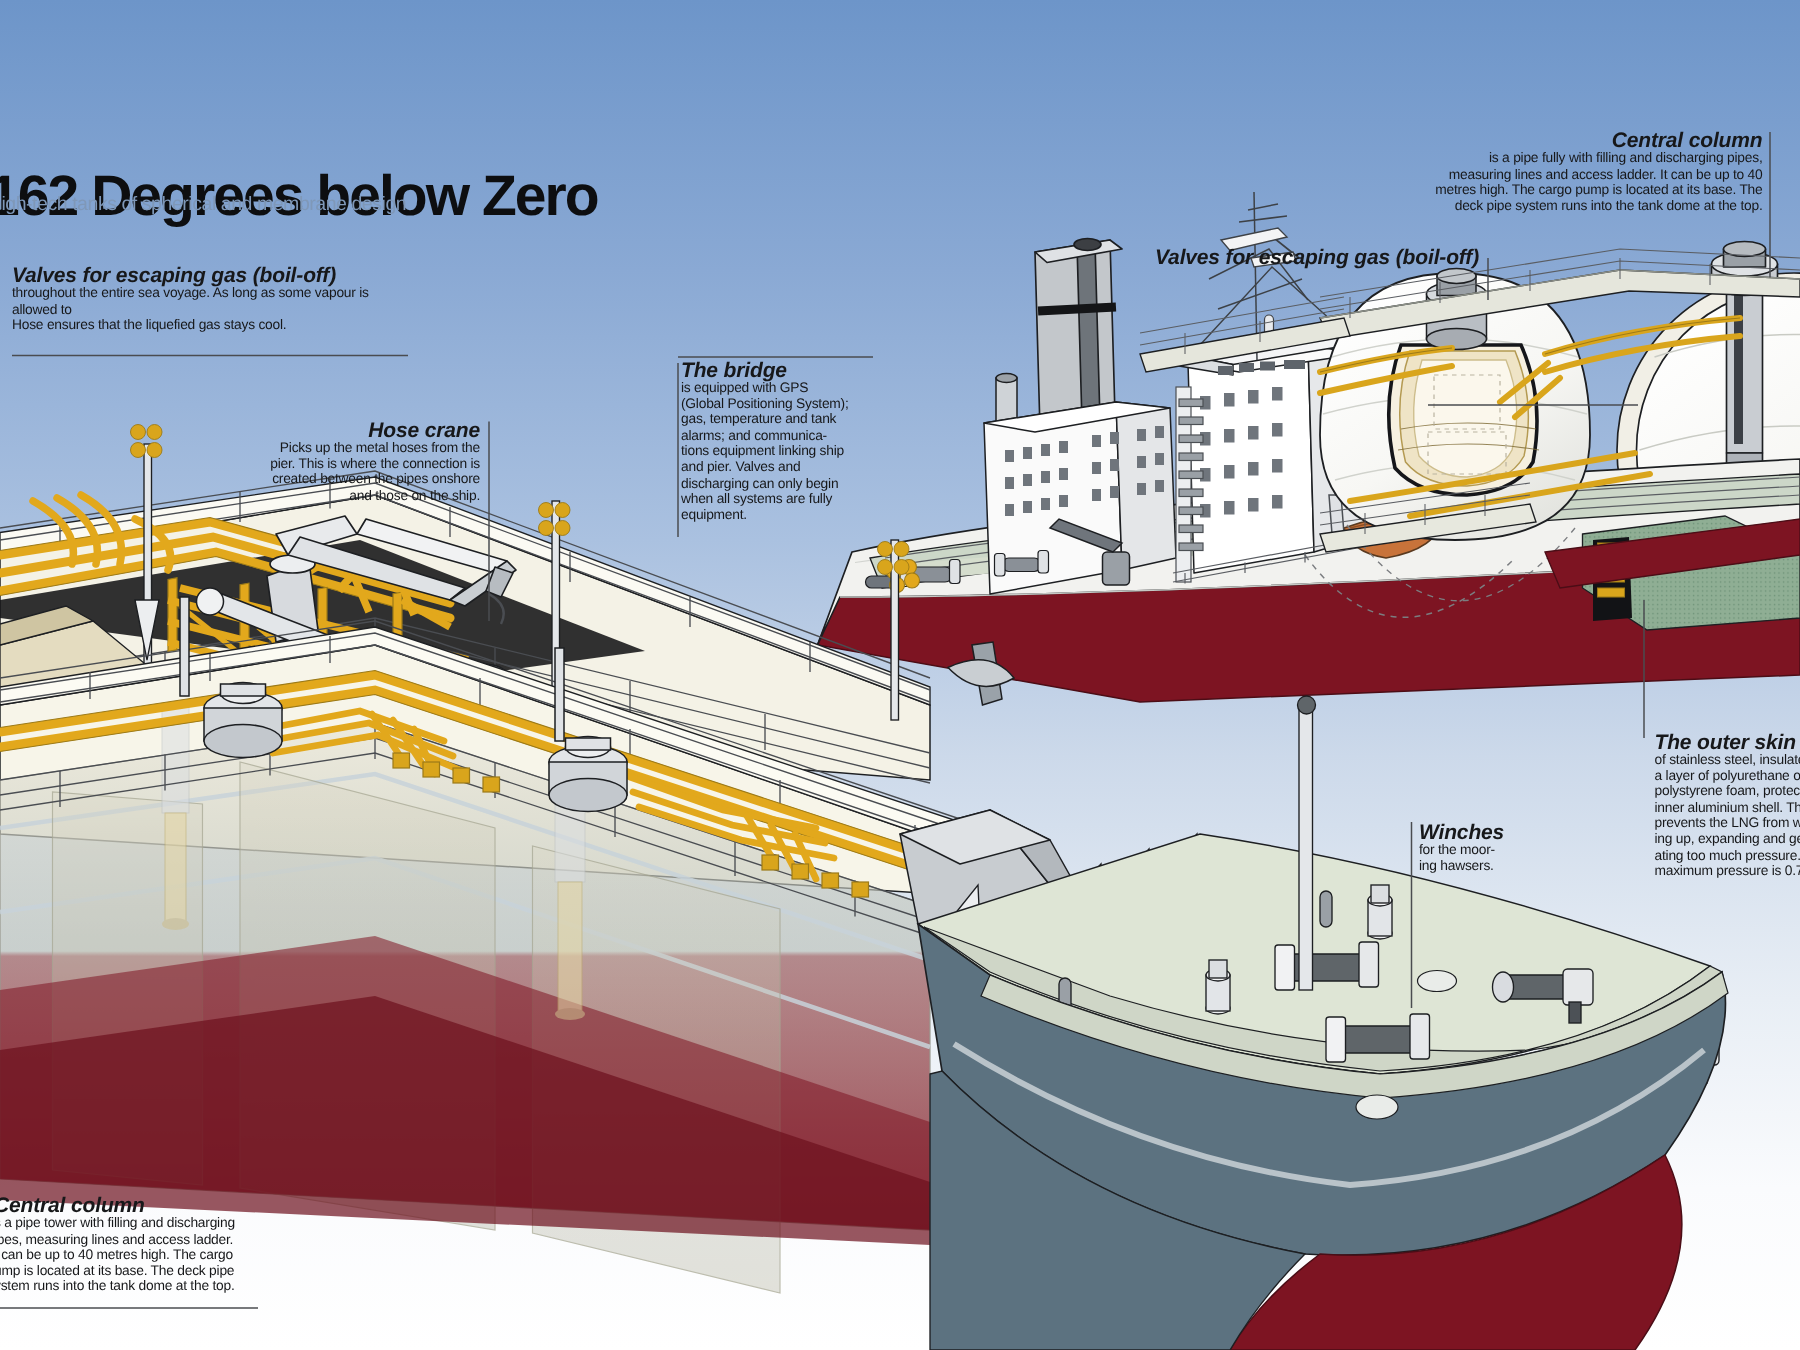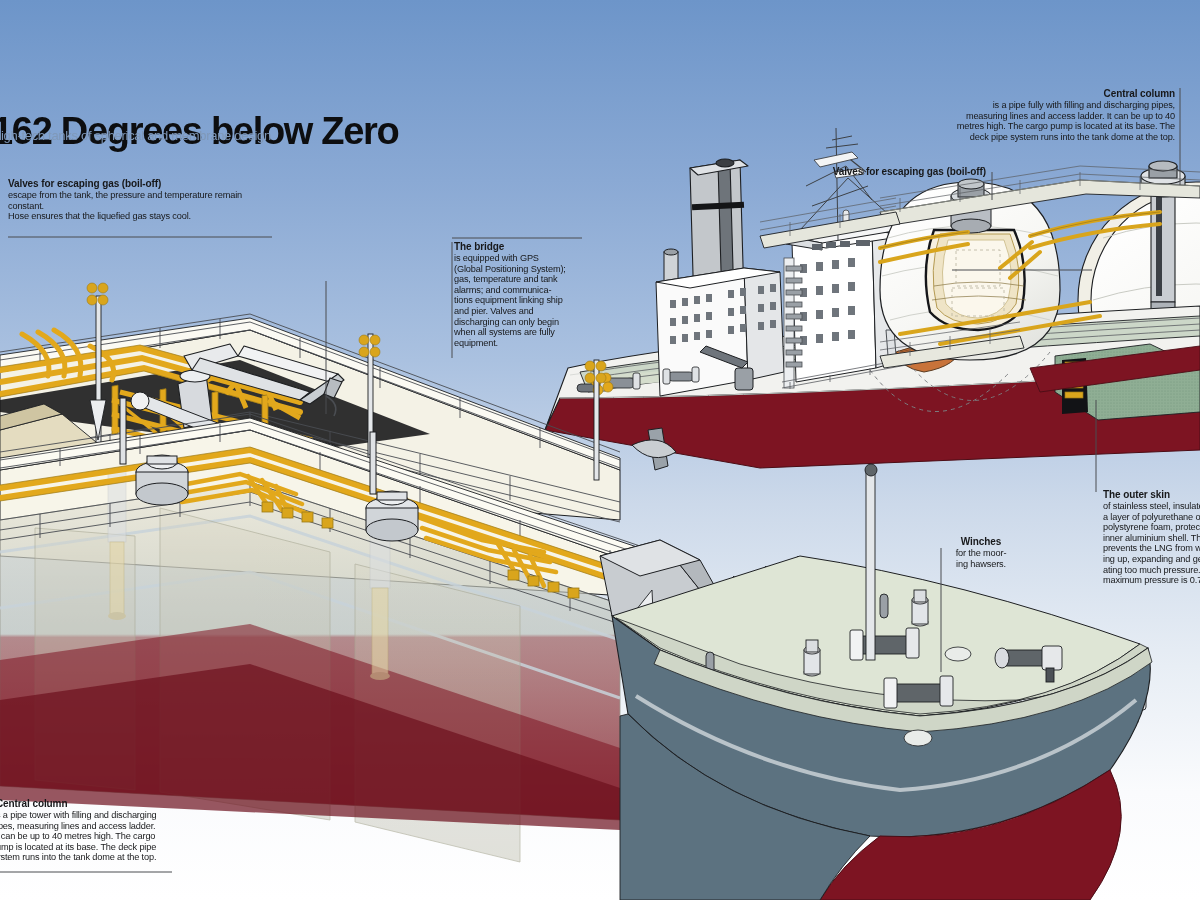--- a/index.html
+++ b/index.html
@@ -7,21 +7,21 @@
   body{
     width:1200px;height:900px;overflow:hidden;
     font-family:"Liberation Sans", sans-serif;
     background:#ffffff;
   }
   #stage{position:relative;width:1200px;height:900px;overflow:hidden;background:#fff;}
   #stage svg.layer{position:absolute;left:0;top:0;width:1200px;height:900px;}
 
   
   .callout{position:absolute;color:#17181a;}
-  .callout .hd{font-weight:bold;font-size:10px;letter-spacing:-0.1px;line-height:11px;margin-bottom:1px;}
+  .callout .hd{font-weight:bold;font-size:14px;letter-spacing:-0.1px;line-height:11px;margin-bottom:1px;font-style:italic;}
   .callout .bd{font-size:9.2px;line-height:10.6px;letter-spacing:-0.15px;}
   .ra{text-align:right;}
   .la{text-align:left;}
 
   .title{
     position:absolute;left:-8px;top:86px;
     font-size:38px;font-weight:bold;color:#0d0e10;
     letter-spacing:-1.3px;line-height:40px;
     white-space:nowrap;
   }
@@ -724,21 +724,21 @@
 
       <line x1="0" y1="872" x2="172" y2="872"></line>
     </g>
   </svg>
 
   <h1 class="title">162 Degrees below Zero</h1>
   <div class="subtitle">high-tech tanks of spherical and membrane design</div>
 
   <div class="callout la" style="left:8px;top:178px;width:270px;">
     <div class="hd">Valves for escaping gas (boil-off)</div>
-    <div class="bd">escape from the tank, the pressure and temperature remain constant.</div>
+    <div class="bd">throughout the entire sea voyage. As long as some vapour is allowed to</div>
     <div class="bd">Hose ensures that the liquefied gas stays cool.</div>
   </div>
 
   <div class="callout ra" style="left:905px;top:88px;width:270px;">
     <div class="hd">Central column</div>
     <div class="bd">is a pipe fully with filling and discharging pipes,</div>
     <div class="bd">measuring lines and access ladder. It can be up to 40</div>
     <div class="bd">metres high. The cargo pump is located at its base. The</div>
     <div class="bd">deck pipe system runs into the tank dome at the top.</div>
   </div>
@@ -753,34 +753,41 @@
     <div class="bd">(Global Positioning System);</div>
     <div class="bd">gas, temperature and tank</div>
     <div class="bd">alarms; and communica-</div>
     <div class="bd">tions equipment linking ship</div>
     <div class="bd">and pier. Valves and</div>
     <div class="bd">discharging can only begin</div>
     <div class="bd">when all systems are fully</div>
     <div class="bd">equipment.</div>
   </div>
 
+  <div class="callout ra" style="left:180px;top:281px;width:140px;">
+    <div class="hd">Hose crane</div>
+    <div class="bd">Picks up the metal hoses from the</div>
+    <div class="bd">pier. This is where the connection is</div>
+    <div class="bd">created between the pipes onshore</div>
+    <div class="bd">and those on the ship.</div>
+  </div>
 
   <div class="callout la" style="left:1103px;top:489px;width:130px;">
     <div class="hd">The outer skin</div>
     <div class="bd">of stainless steel, insulated</div>
     <div class="bd">a layer of polyurethane or</div>
     <div class="bd">polystyrene foam, protects</div>
     <div class="bd">inner aluminium shell. This</div>
     <div class="bd">prevents the LNG from war</div>
     <div class="bd">ing up, expanding and gen</div>
     <div class="bd">ating too much pressure. T</div>
     <div class="bd">maximum pressure is 0.7 b</div>
   </div>
 
-  <div class="callout la" style="left:946px;top:536px;width:70px;text-align:center;">
+  <div class="callout la" style="left:946px;top:549px;width:70px;">
     <div class="hd">Winches</div>
     <div class="bd">for the moor-</div>
     <div class="bd">ing hawsers.</div>
   </div>
 
   <div class="callout la" style="left:-4px;top:798px;width:180px;">
     <div class="hd">Central column</div>
     <div class="bd">s a pipe tower with filling and discharging</div>
     <div class="bd">ipes, measuring lines and access ladder.</div>
     <div class="bd">t can be up to 40 metres high. The cargo</div>

